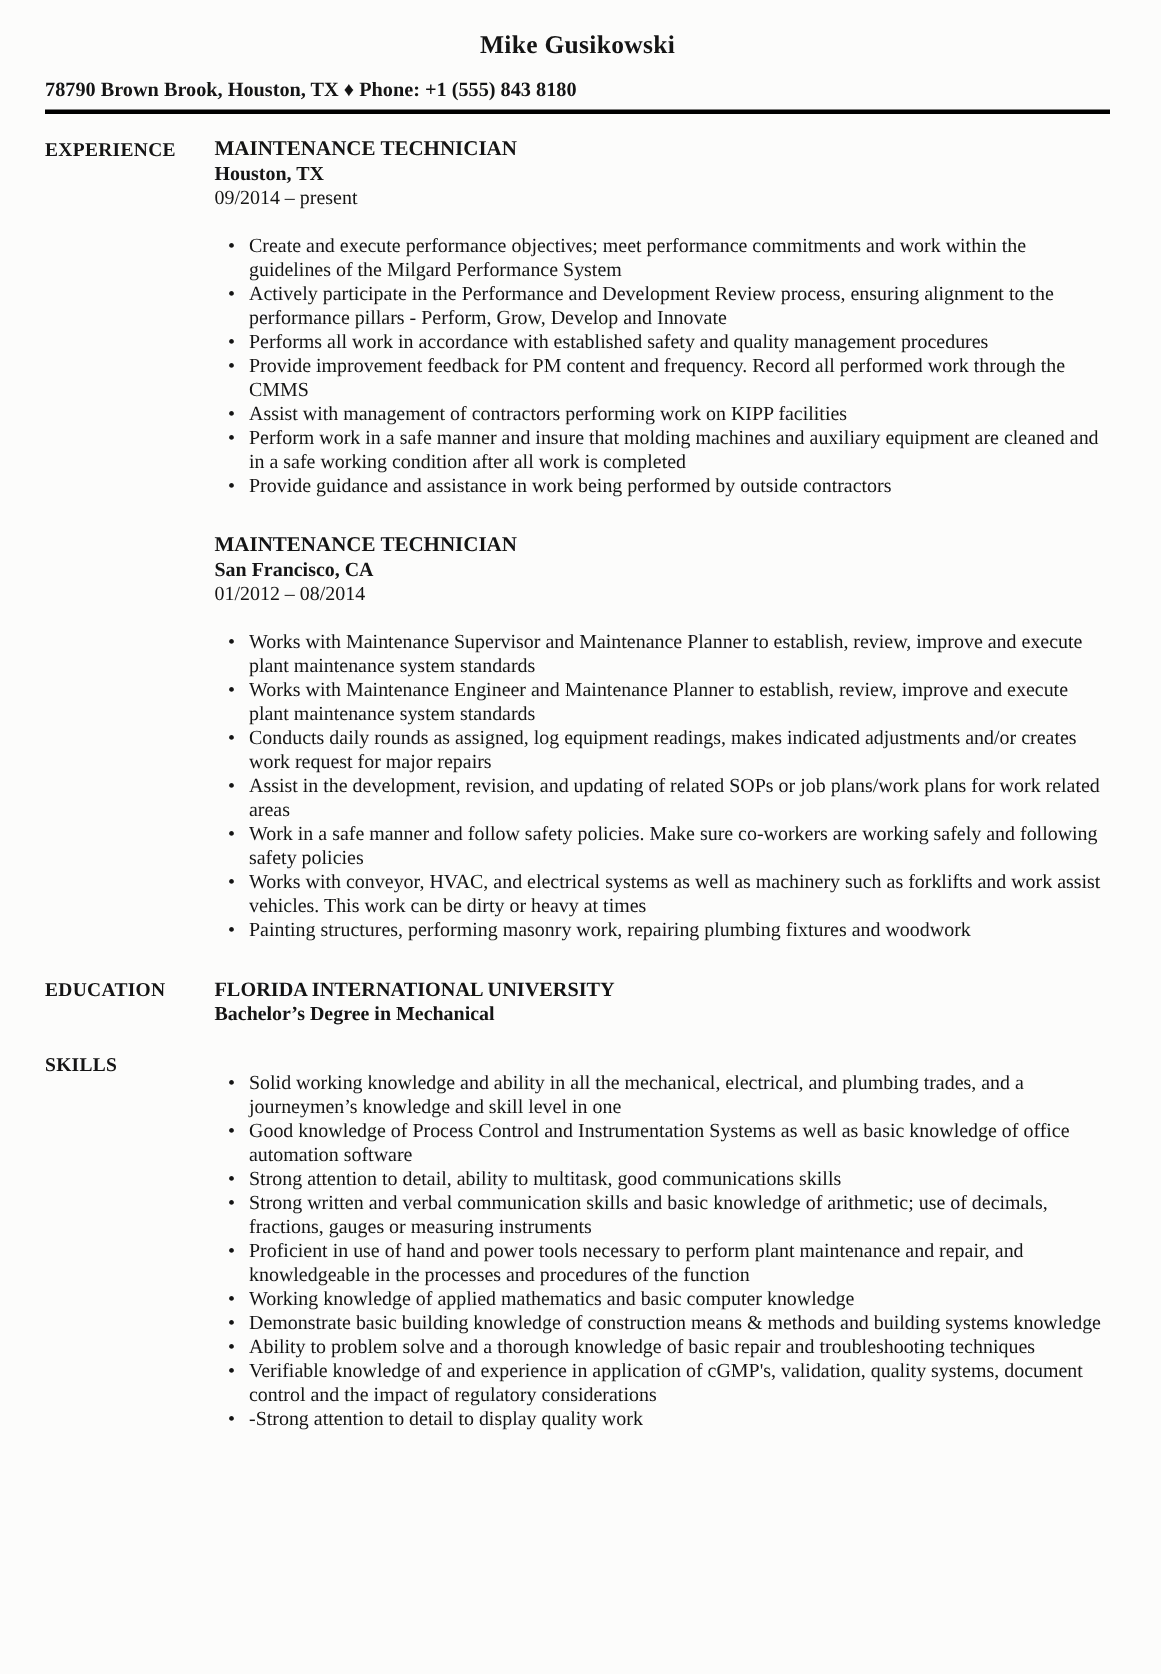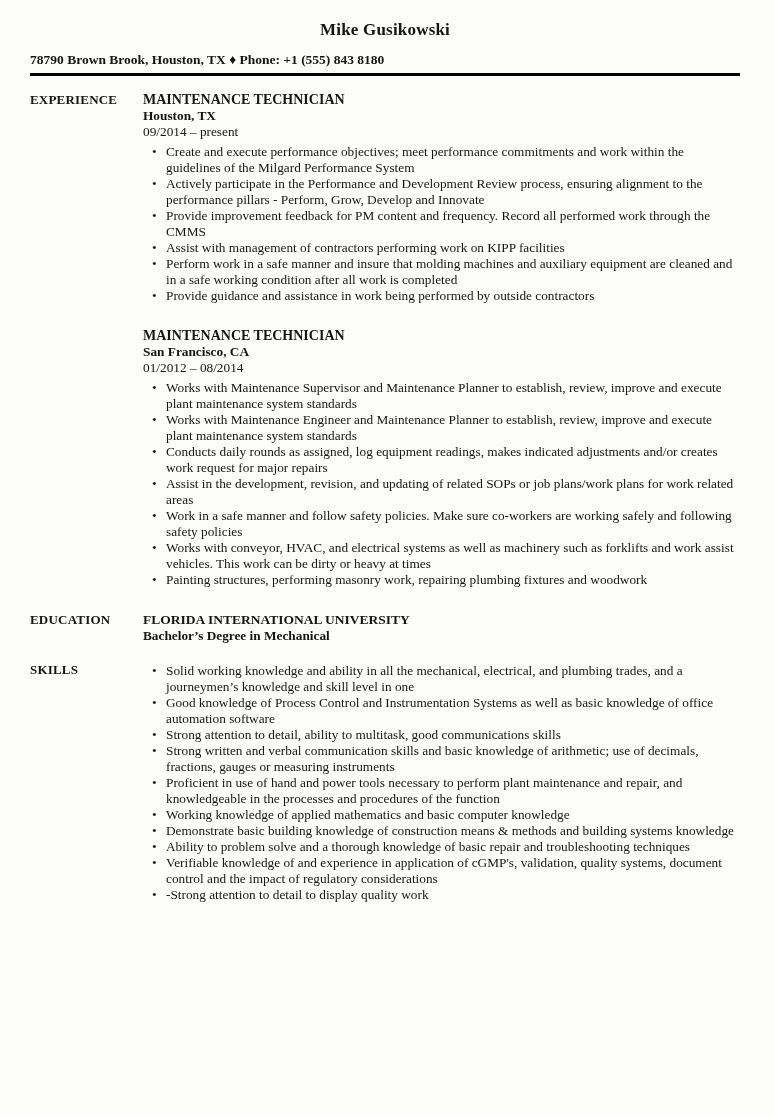--- a/index.html
+++ b/index.html
@@ -52,23 +52,23 @@
   }
   .job + .job { margin-top: 24px; }
   .job-title {
     font-weight: bold;
     font-size: 14px;
   }
   .job-location { font-weight: bold; }
   .job-dates { }
   ul.bullets {
     list-style: none;
-    margin-top: 4px;
+    margin-top: 16px;
   }
-  .skl ul.bullets { margin-top: 1px; }
+  .skl ul.bullets { margin-top: 12px; }
   ul.bullets li {
     position: relative;
     padding-left: 23px;
   }
   ul.bullets li::before {
     content: "\2022";
     position: absolute;
     left: 9px;
     top: 0;
   }
@@ -88,20 +88,21 @@
     <div class="section-label">EXPERIENCE</div>
     <div>
 
       <div class="job">
         <div class="job-title">MAINTENANCE TECHNICIAN</div>
         <div class="job-location">Houston, TX</div>
         <div class="job-dates">09/2014 – present</div>
         <ul class="bullets">
           <li>Create and execute performance objectives; meet performance commitments and work within the guidelines of the Milgard Performance System</li>
           <li>Actively participate in the Performance and Development Review process, ensuring alignment to the performance pillars - Perform, Grow, Develop and Innovate</li>
+          <li>Performs all work in accordance with established safety and quality management procedures</li>
           <li>Provide improvement feedback for PM content and frequency. Record all performed work through the CMMS</li>
           <li>Assist with management of contractors performing work on KIPP facilities</li>
           <li>Perform work in a safe manner and insure that molding machines and auxiliary equipment are cleaned and in a safe working condition after all work is completed</li>
           <li>Provide guidance and assistance in work being performed by outside contractors</li>
         </ul>
       </div>
 
       <div class="job">
         <div class="job-title">MAINTENANCE TECHNICIAN</div>
         <div class="job-location">San Francisco, CA</div>

